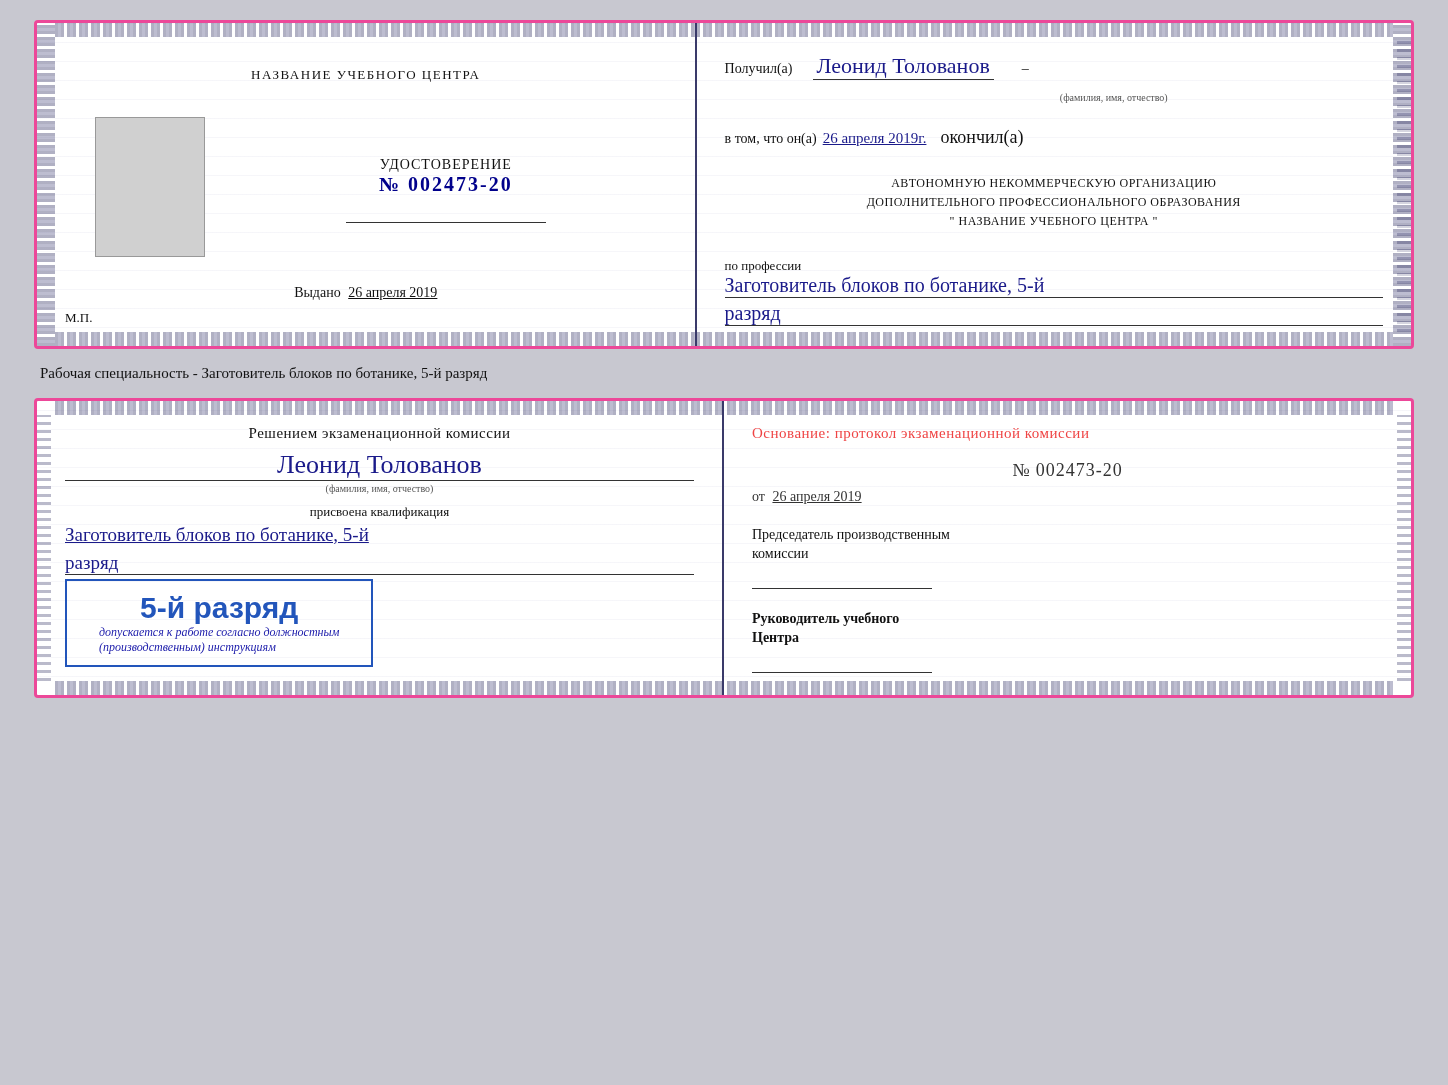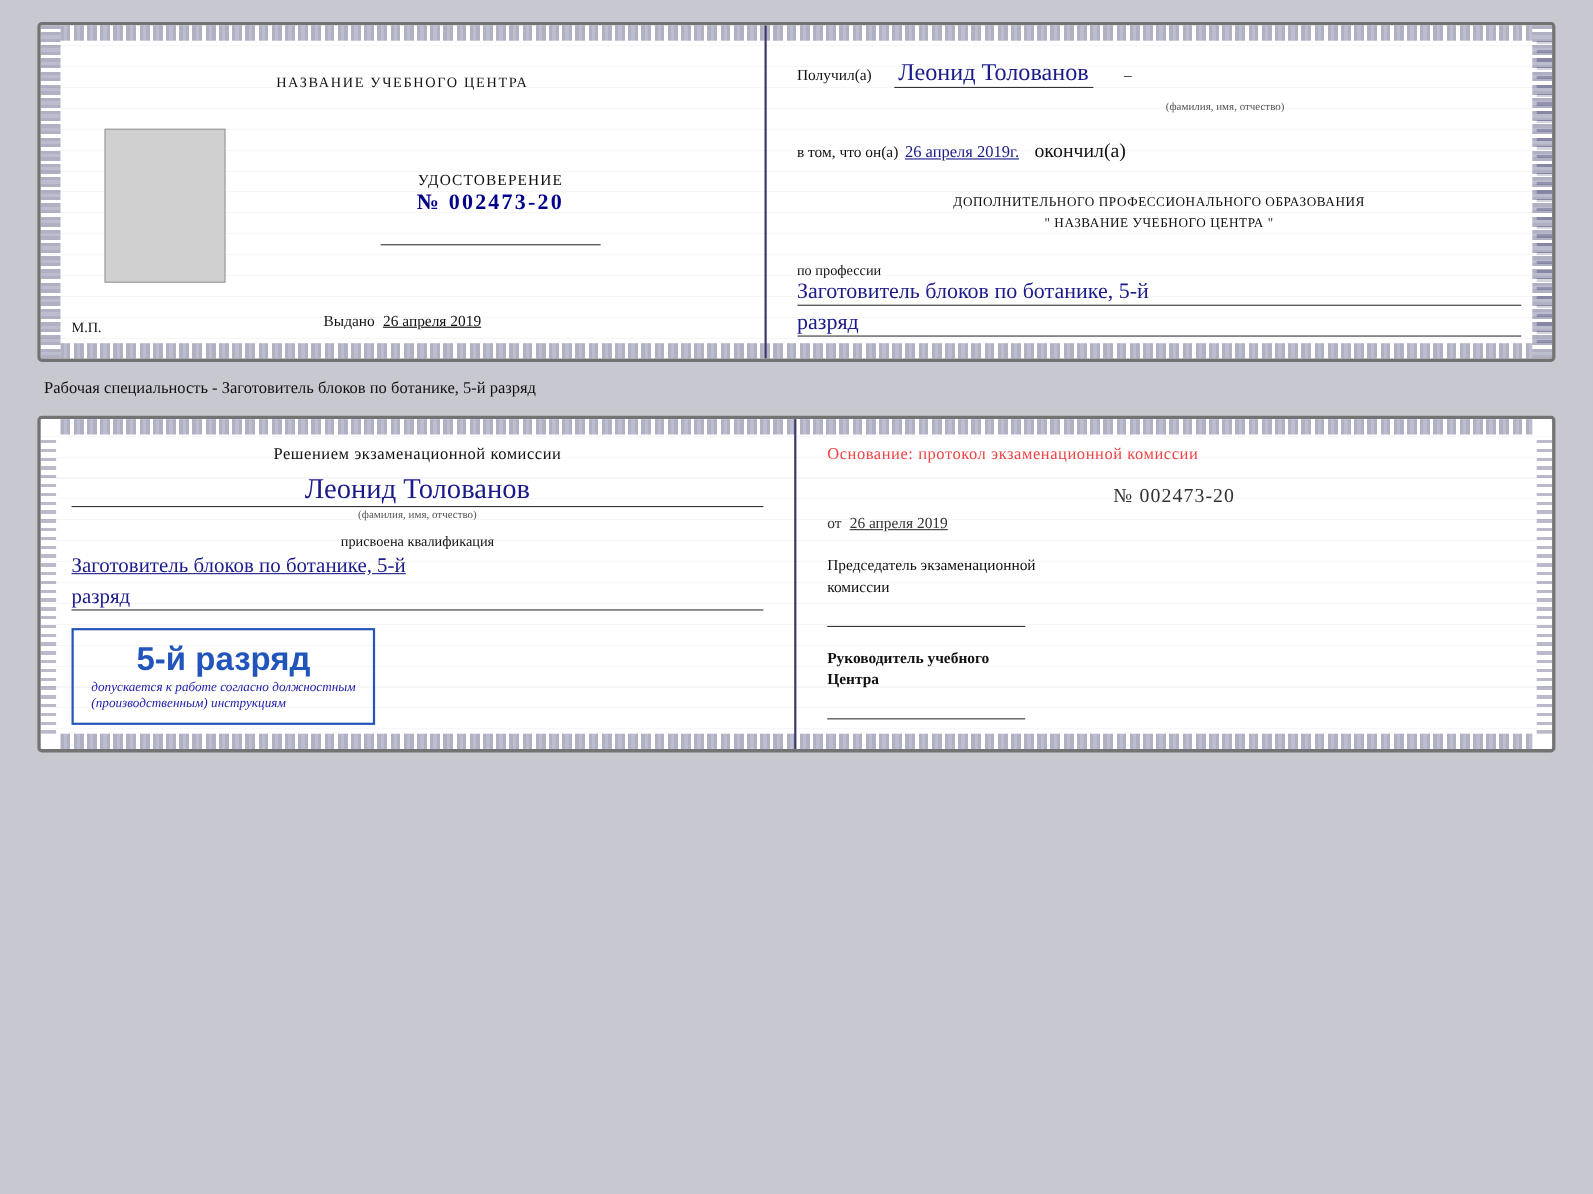--- a/index.html
+++ b/index.html
@@ -10,21 +10,21 @@
       min-height: 1085px;
       display: flex;
       flex-direction: column;
       align-items: center;
       padding: 20px;
       gap: 16px;
     }
 
     .document-card {
       background: white;
-      border: 3px solid #737373;
+      border: 3px solid #ec4899;
       border-radius: 4px;
       display: flex;
       width: 1380px;
       min-height: 300px;
       position: relative;
       overflow: hidden;
     }
 
     .document-card::before {
       content: '';
@@ -409,20 +409,21 @@
     </div>
     <span class="field-caption" style="margin-left:120px;">(фамилия, имя, отчество)</span>
 
     <div class="date-line" style="margin-top:12px;">
       <span style="font-size:14px;">в том, что он(а)</span>
       <span class="handwritten-date">26 апреля 2019г.</span>
       <span style="font-size:18px;margin-left:8px;text-align:right;">окончил(а)</span>
     </div>
 
     <div class="org-block" style="margin-top:14px;">
+      <div>АВТОНОМНУЮ НЕКОММЕРЧЕСКУЮ ОРГАНИЗАЦИЮ</div>
       <div>ДОПОЛНИТЕЛЬНОГО ПРОФЕССИОНАЛЬНОГО ОБРАЗОВАНИЯ</div>
       <div>" НАЗВАНИЕ УЧЕБНОГО ЦЕНТРА "</div>
     </div>
 
     <div class="profession-block" style="margin-top:14px;">
       <span style="font-size:13px;">по профессии</span>
       <span class="handwritten-profession">Заготовитель блоков по ботанике, 5-й</span>
       <span class="handwritten-razryad">разряд</span>
     </div>
   </div>
@@ -440,21 +441,21 @@
     <p class="commission-title">Решением экзаменационной комиссии</p>
 
     <span class="handwritten-name-large">Леонид Толованов</span>
     <span class="field-caption" style="text-align:center;">(фамилия, имя, отчество)</span>
 
     <p class="qualification-label">присвоена квалификация</p>
 
     <span class="handwritten-qual" style="text-align:left;">Заготовитель блоков по ботанике, 5-й</span>
     <span class="handwritten-razryad2">разряд</span>
 
-    <div style="border:2px solid #2255bb;padding:10px 16px;margin-top:16px;display:inline-block;">
+    <div style="border:2px solid #2255bb;padding:10px 32px;margin-top:4px;display:inline-block;">
       <div class="stamp-grade">5-й разряд</div>
       <div class="stamp-note">
         <span>допускается к работе согласно должностным</span>
       </div>
       <div class="stamp-note">
         <span>(производственным) инструкциям</span>
       </div>
     </div>
   </div>
 
@@ -465,21 +466,21 @@
 
     <p class="number-large" style="text-align:center;">№ 002473-20</p>
 
     <p class="from-date">
       <span>от</span>
       <span class="from-date-value" style="margin-left:4px;">26 апреля 2019</span>
     </p>
 
     <div class="chairman-block">
       <div class="chairman-title">
-        <div>Председатель экзаменационной</div>
+        <div>Председатель производственным</div>
         <div>комиссии</div>
       </div>
       <div class="signature-line"></div>
     </div>
 
     <div class="director-block">
       <div class="chairman-title">
         <div>Руководитель учебного</div>
         <div>Центра</div>
       </div>

